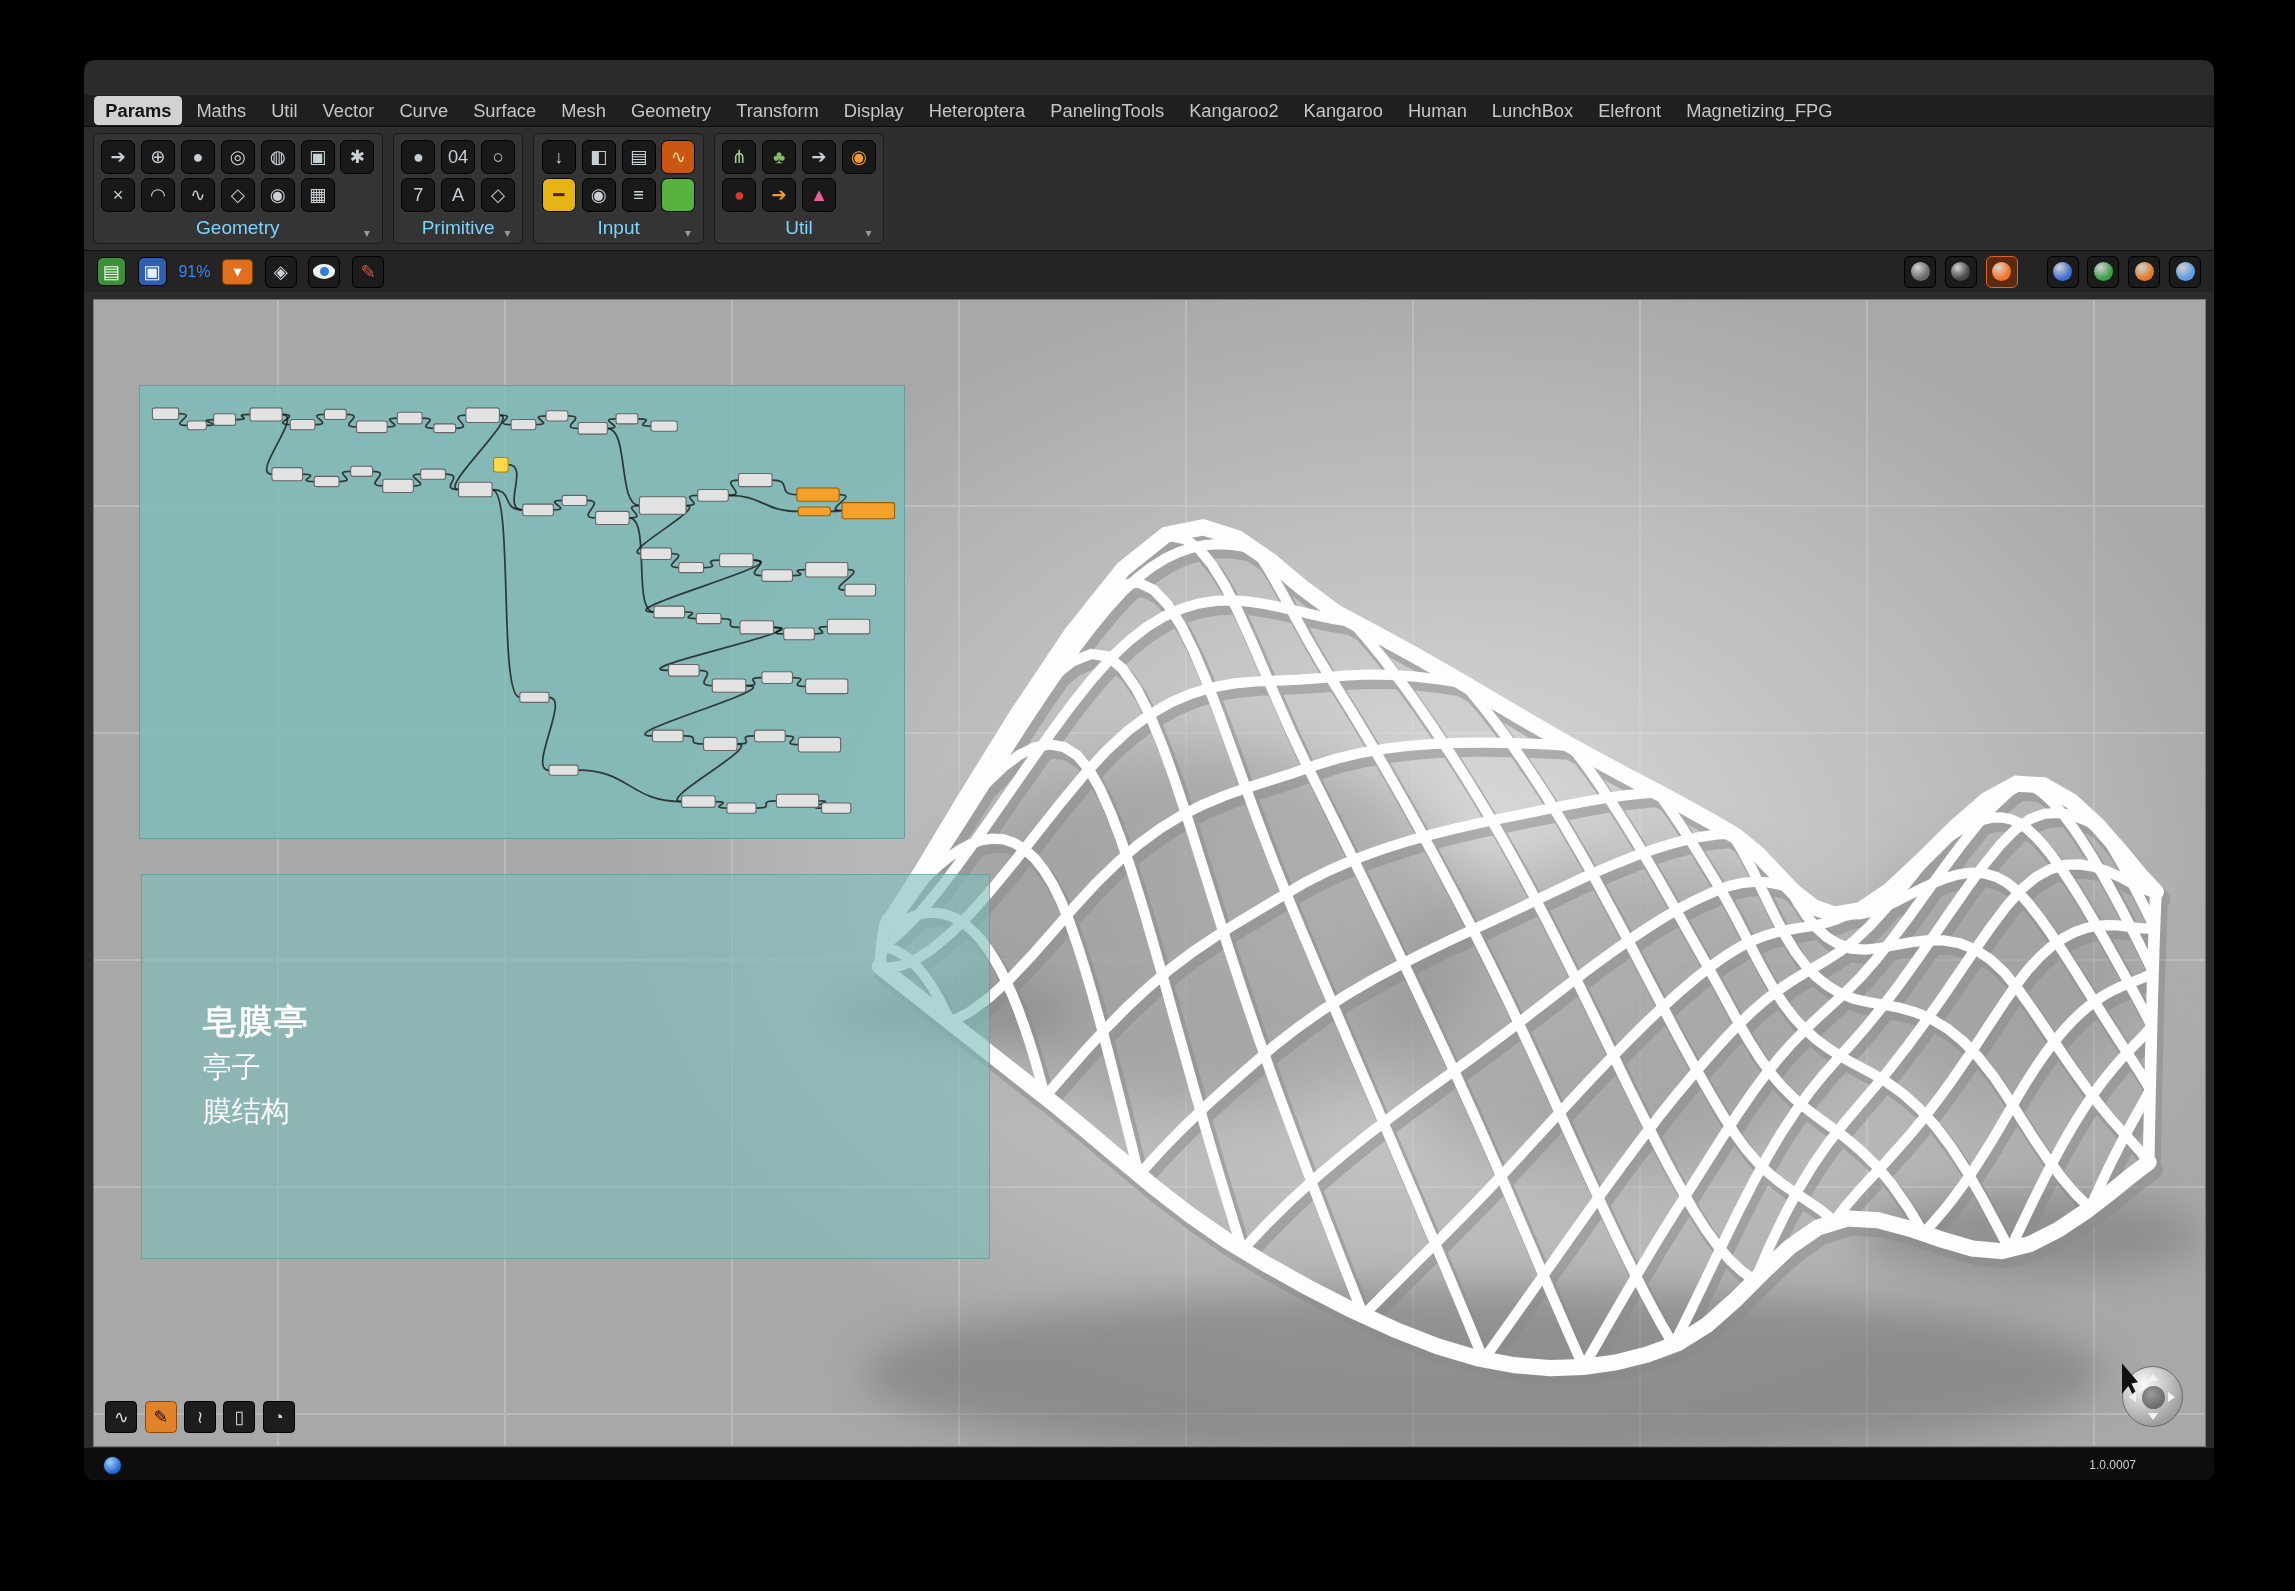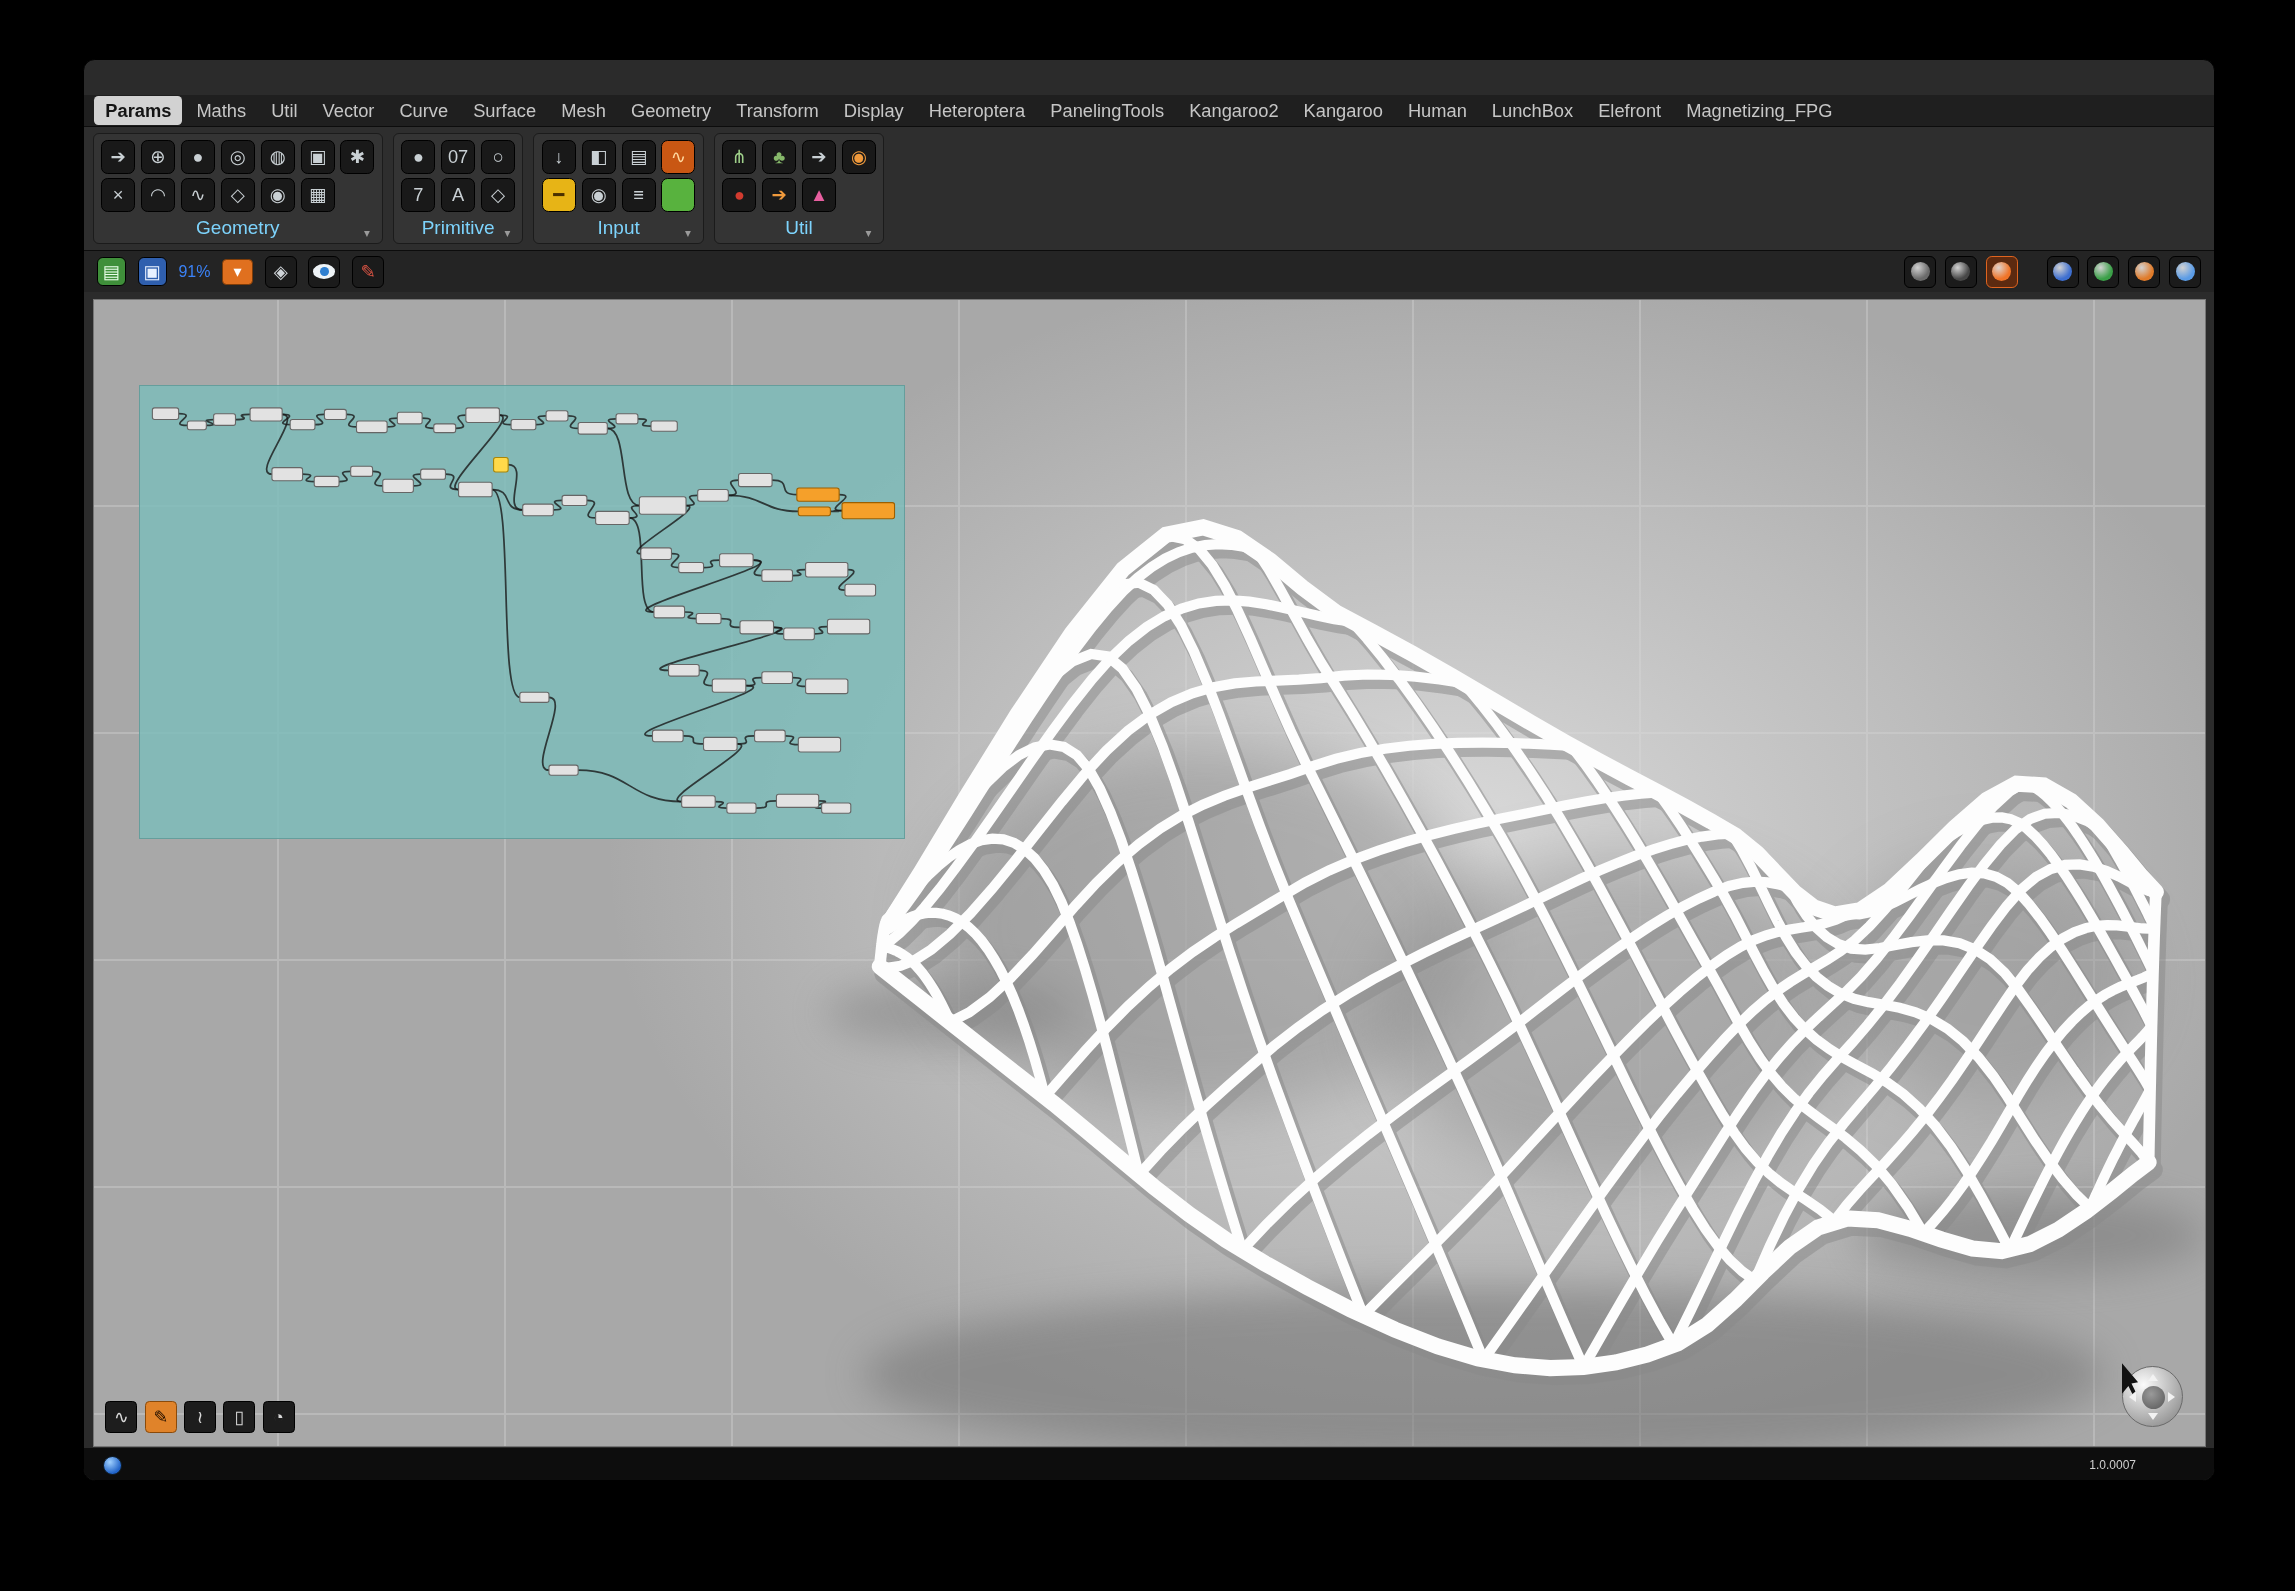--- a/index.html
+++ b/index.html
@@ -166,21 +166,21 @@
       </div>
       <div class="glabel">Geometry</div>
       <button class="gexp">▾</button>
     </div>
     <div class="group">
       <div class="grow">
         <button class="btnTile">
               <span>●</span>
             </button>
             <button class="btnTile">
-              <span>07</span>
+              <span>04</span>
             </button>
             <button class="btnTile">
               <span>○</span>
             </button>
       </div>
       <div class="grow">
         <button class="btnTile">
               <span>7</span>
             </button>
             <button class="btnTile">
@@ -529,20 +529,27 @@
             <rect x="902" y="482" width="58" height="20" rx="3" fill="#e2e2e2" stroke="#666666" stroke-width="1.5"></rect>
             <rect x="742" y="562" width="46" height="16" rx="3" fill="#e2e2e2" stroke="#666666" stroke-width="1.5"></rect>
             <rect x="804" y="572" width="40" height="14" rx="3" fill="#e2e2e2" stroke="#666666" stroke-width="1.5"></rect>
             <rect x="872" y="560" width="58" height="18" rx="3" fill="#e2e2e2" stroke="#666666" stroke-width="1.5"></rect>
             <rect x="934" y="572" width="40" height="14" rx="3" fill="#e2e2e2" stroke="#666666" stroke-width="1.5"></rect>
             <rect x="560" y="520" width="40" height="14" rx="3" fill="#e2e2e2" stroke="#666666" stroke-width="1.5"></rect>
             <rect x="520" y="420" width="40" height="14" rx="3" fill="#e2e2e2" stroke="#666666" stroke-width="1.5"></rect>
           </svg>
     </div>
 
+    <div id="note-group">
+      <div id="note-text">
+        <div class="note-line b1">皂膜亭</div>
+            <div class="note-line">亭子</div>
+            <div class="note-line">膜结构</div>
+      </div>
+    </div>
 
     <div id="mini-toolbar">
       <button class="miniBtn">
             <span>∿</span>
           </button>
           <button class="miniBtn active">
             <span>✎</span>
           </button>
           <button class="miniBtn">
             <span>≀</span>

